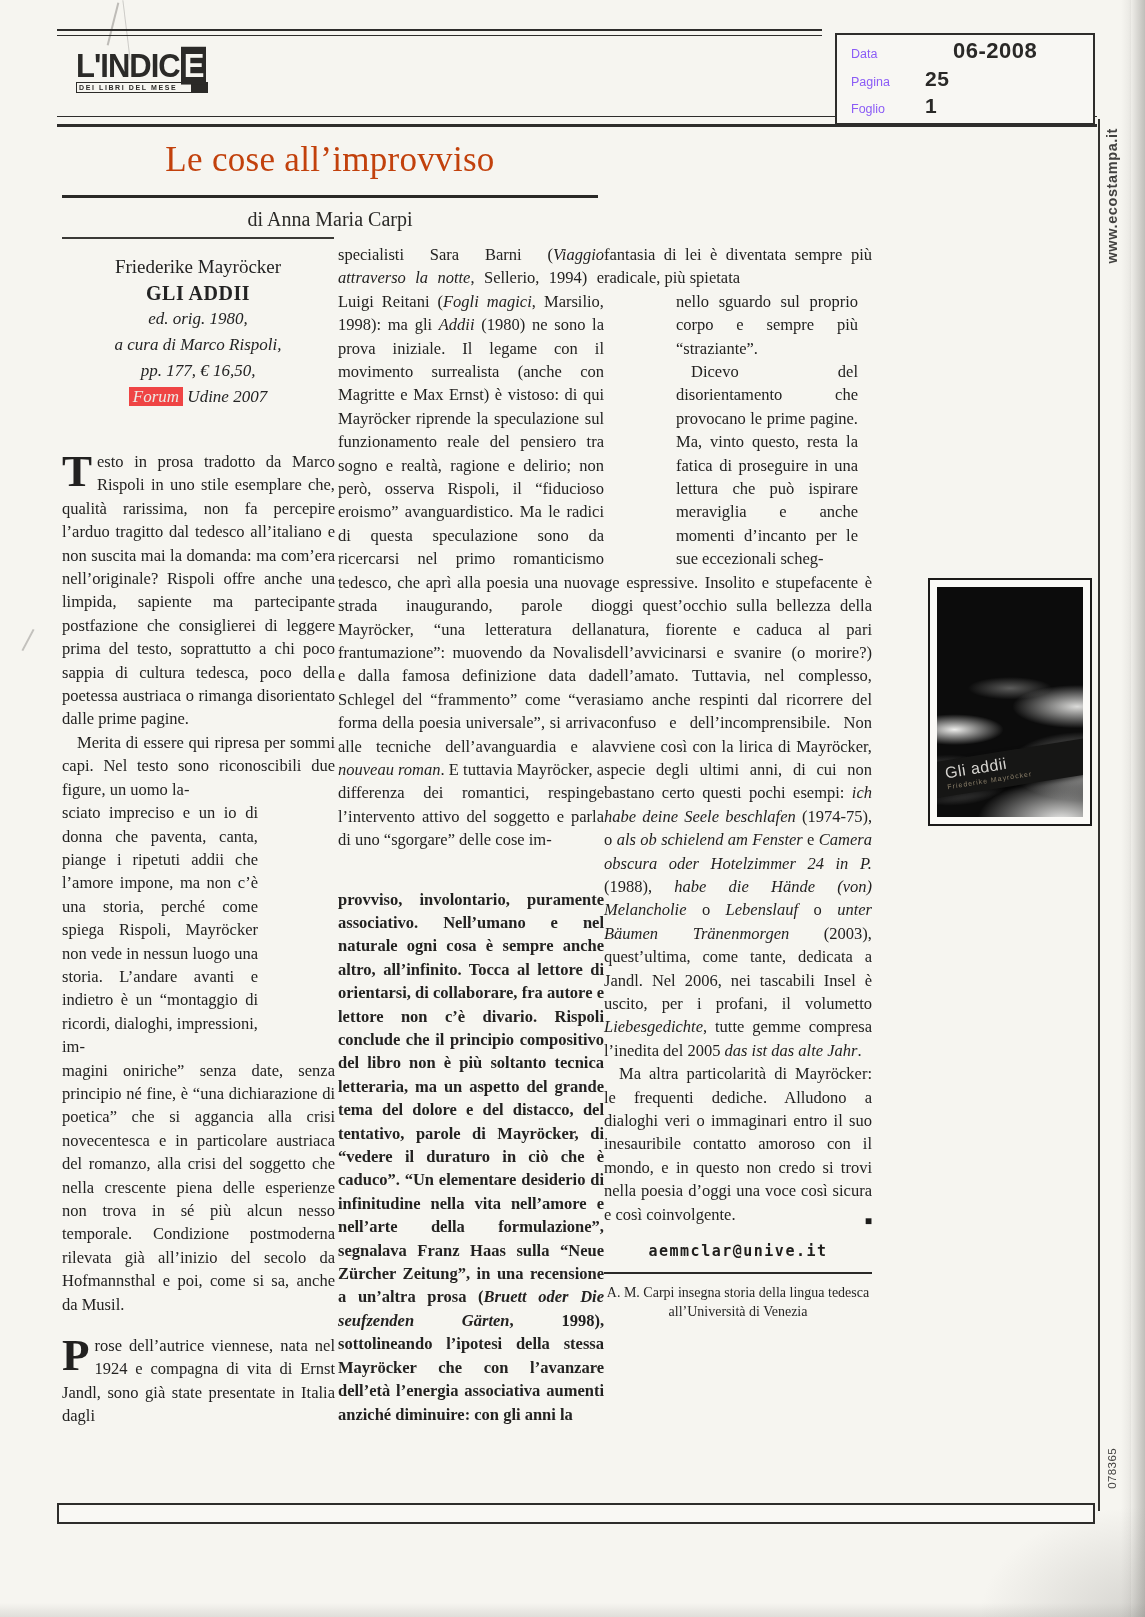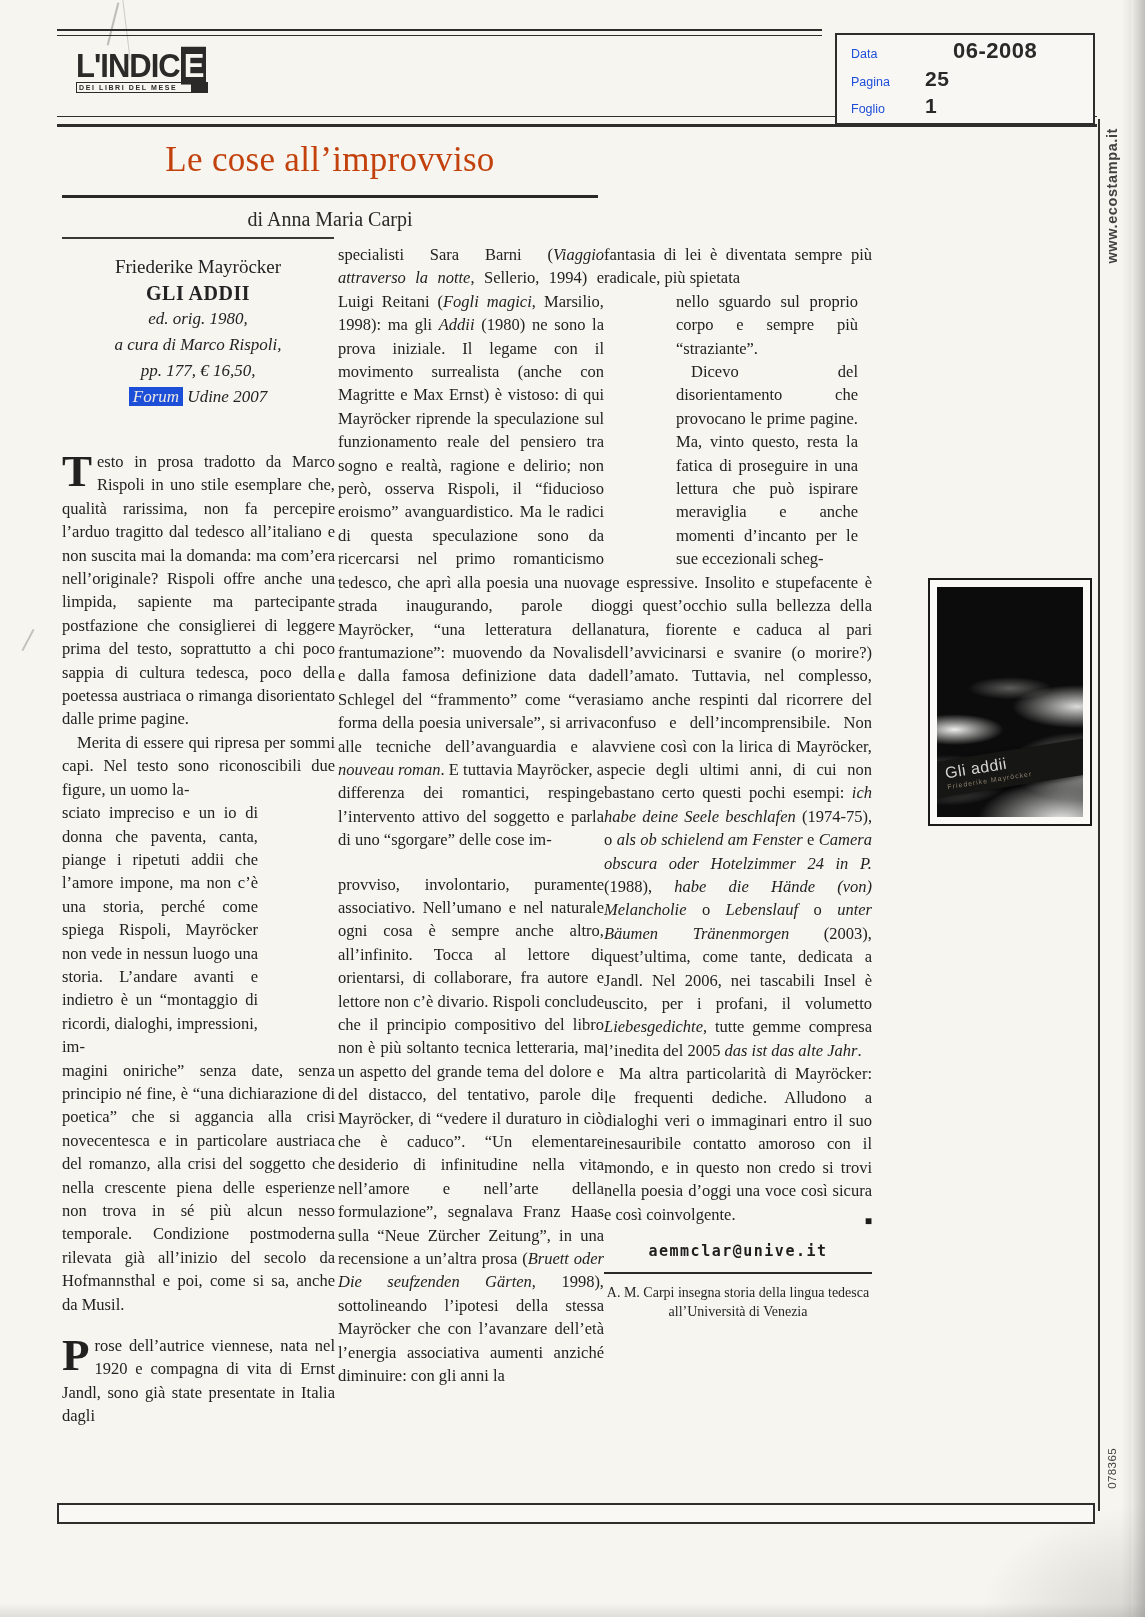--- a/index.html
+++ b/index.html
@@ -42,42 +42,42 @@
   .logo-e{background:#2b2a28;color:#f6f5f0;padding:0 3px;margin-left:1px;}
   .logo-subrow{display:flex;align-items:center;margin-top:2px;width:132px;}
   .logo-sub{font-family:"Liberation Sans", sans-serif;font-size:7px;font-weight:700;
     letter-spacing:1.6px;color:#2b2a28;border:1px solid #2b2a28;padding:1px 2px;
     white-space:nowrap;flex:1;}
   .logo-block{width:16px;height:11px;background:#2b2a28;}
   
   .databox{left:835px;top:33px;width:256px;height:88px;border:2px solid #2e2d2b;
     background:#f8f7f3;font-family:"Liberation Sans", sans-serif;}
   .db-row{display:flex;align-items:baseline;padding:3px 0 0 14px;}
-  .db-label{width:74px;font-size:12.5px;color:#1d4ed8;}
+  .db-label{width:74px;font-size:12.5px;color:#8b5cf6;}
   .db-value{font-weight:700;font-size:21px;color:#2a2927;letter-spacing:.5px;}
   .db-row.r1 .db-value{margin-left:28px;font-size:22px;}
   
   .title{left:62px;top:140px;width:536px;text-align:center;
     font-size:35px;font-weight:400;letter-spacing:.3px;color:#c2410c;}
   .byline{left:62px;top:208px;width:536px;text-align:center;font-size:20px;color:#2a2927;}
   
   .bookinfo{left:62px;top:254px;width:272px;text-align:center;line-height:26px;}
   .bi-author{font-size:19px;}
   .bi-title{font-size:20px;font-weight:700;letter-spacing:.5px;}
   .bi-line{font-size:17px;font-style:italic;}
   .bi-pub{font-size:17px;font-style:italic;}
-  .bi-hl{background:#1d4ed8;color:#ece9e4;padding:0 4px;font-style:italic;}
+  .bi-hl{background:#ef4444;color:#ece9e4;padding:0 4px;font-style:italic;}
   
   .col{position:absolute;}
   #col1{left:62px;top:450px;width:273px;max-height:1075px;overflow:hidden;}
   #col2{left:338px;top:243px;width:266px;max-height:1280px;overflow:hidden;}
   #col3{left:604px;top:243px;width:268px;}
   .bp{margin:0;text-align:justify;font-size:16.5px;line-height:23.4px;color:#232221;}
   .bp.ind{text-indent:15px;}
-  .bp.gap{margin-top:21px;}
+  .bp.gap{margin-top:36px;font-weight:bold;}
   .bp.sp{margin-top:18px;}
   .bp.narrow-right{width:196px;}
   .bp.narrow-left{width:182px;margin-left:72px;}
   .dropcap{float:left;font-size:45px;line-height:37px;font-weight:700;
     padding:3px 5px 0 0;color:#222120;}
   .it{font-style:italic;}
   .endsq{float:right;margin-top:7px;font-size:12px;color:#1c1b1a;}
   
   .email{margin-top:16px;text-align:center;font-family:"DejaVu Sans Mono", monospace;
     font-weight:700;font-size:15px;letter-spacing:1.5px;color:#1f1e1c;}
@@ -158,21 +158,21 @@
   <div class="bi-line">a cura di Marco Rispoli,</div>
   <div class="bi-line">pp. 177, € 16,50,</div>
   <div class="bi-pub"><span class="bi-hl">Forum</span><span> Udine 2007</span></div>
 </div>
 
 <div id="col1" class="col">
     <p class="bp"><span class="dropcap">T</span><span>esto in prosa tradotto da Marco Rispoli in uno stile esemplare che, qualità rarissima, non fa percepire l’arduo tragitto dal tedesco all’italiano e non suscita mai la domanda: ma com’era nell’originale? Rispoli offre anche una limpida, sapiente ma partecipante postfazione che consiglierei di leggere prima del testo, soprattutto a chi poco sappia di cultura tedesca, poco della poetessa austriaca o rimanga disorientato dalle prime pagine.</span></p>
     <p class="bp ind"><span>Merita di essere qui ripresa per sommi capi. Nel testo sono riconoscibili due figure, un uomo la-</span></p>
     <p class="bp narrow-right"><span>sciato impreciso e un io di donna che paventa, canta, piange i ripetuti addii che l’amore impone, ma non c’è una storia, perché come spiega Rispoli, Mayröcker non vede in nessun luogo una storia. L’andare avanti e indietro è un “montaggio di ricordi, dialoghi, impressioni, im-</span></p>
     <p class="bp"><span>magini oniriche” senza date, senza principio né fine, è “una dichiarazione di poetica” che si aggancia alla crisi novecentesca e in particolare austriaca del romanzo, alla crisi del soggetto che nella crescente piena delle esperienze non trova in sé più alcun nesso temporale. Condizione postmoderna rilevata già all’inizio del secolo da Hofmannsthal e poi, come si sa, anche da Musil.</span></p>
-    <p class="bp sp"><span class="dropcap">P</span><span>rose dell’autrice viennese, nata nel 1920 e compagna di vita di Ernst Jandl, sono già state presentate in Italia dagli</span></p>
+    <p class="bp sp"><span class="dropcap">P</span><span>rose dell’autrice viennese, nata nel 1924 e compagna di vita di Ernst Jandl, sono già state presentate in Italia dagli</span></p>
   </div>
 <div id="col2" class="col">
     <p class="bp"><span>specialisti Sara Barni (</span><span class="it">Viaggio attraverso la notte</span><span>, Sellerio, 1994) e Luigi Reitani (</span><span class="it">Fogli magici</span><span>, Marsilio, 1998): ma gli </span><span class="it">Addii</span><span> (1980) ne sono la prova iniziale. Il legame con il movimento surrealista (anche con Magritte e Max Ernst) è vistoso: di qui Mayröcker riprende la speculazione sul funzionamento reale del pensiero tra sogno e realtà, ragione e delirio; non però, osserva Rispoli, il “fiducioso eroismo” avanguardistico. Ma le radici di questa speculazione sono da ricercarsi nel primo romanticismo tedesco, che aprì alla poesia una nuova strada inaugurando, parole di Mayröcker, “una letteratura della frantumazione”: muovendo da Novalis e dalla famosa definizione data da Schlegel del “frammento” come “vera forma della poesia universale”, si arriva alle tecniche dell’avanguardia e al </span><span class="it">nouveau roman</span><span>. E tuttavia Mayröcker, a differenza dei romantici, respinge l’intervento attivo del soggetto e parla di uno “sgorgare” delle cose im-</span></p>
     <p class="bp gap"><span>provviso, involontario, puramente associativo. Nell’umano e nel naturale ogni cosa è sempre anche altro, all’infinito. Tocca al lettore di orientarsi, di collaborare, fra autore e lettore non c’è divario. Rispoli conclude che il principio compositivo del libro non è più soltanto tecnica letteraria, ma un aspetto del grande tema del dolore e del distacco, del tentativo, parole di Mayröcker, di “vedere il duraturo in ciò che è caduco”. “Un elementare desiderio di infinitudine nella vita nell’amore e nell’arte della formulazione”, segnalava Franz Haas sulla “Neue Zürcher Zeitung”, in una recensione a un’altra prosa (</span><span class="it">Bruett oder Die seufzenden Gärten</span><span>, 1998), sottolineando l’ipotesi della stessa Mayröcker che con l’avanzare dell’età l’energia associativa aumenti anziché diminuire: con gli anni la</span></p>
   </div>
 <div id="col3" class="col">
   <div id="col3-blocks">
       <p class="bp"><span>fantasia di lei è diventata sempre più radicale, più spietata</span></p>
       <p class="bp narrow-left"><span>nello sguardo sul proprio corpo e sempre più “straziante”.</span></p>
       <p class="bp narrow-left ind"><span>Dicevo del disorientamento che provocano le prime pagine. Ma, vinto questo, resta la fatica di proseguire in una lettura che può ispirare meraviglia e anche momenti d’incanto per le sue eccezionali scheg-</span></p>

